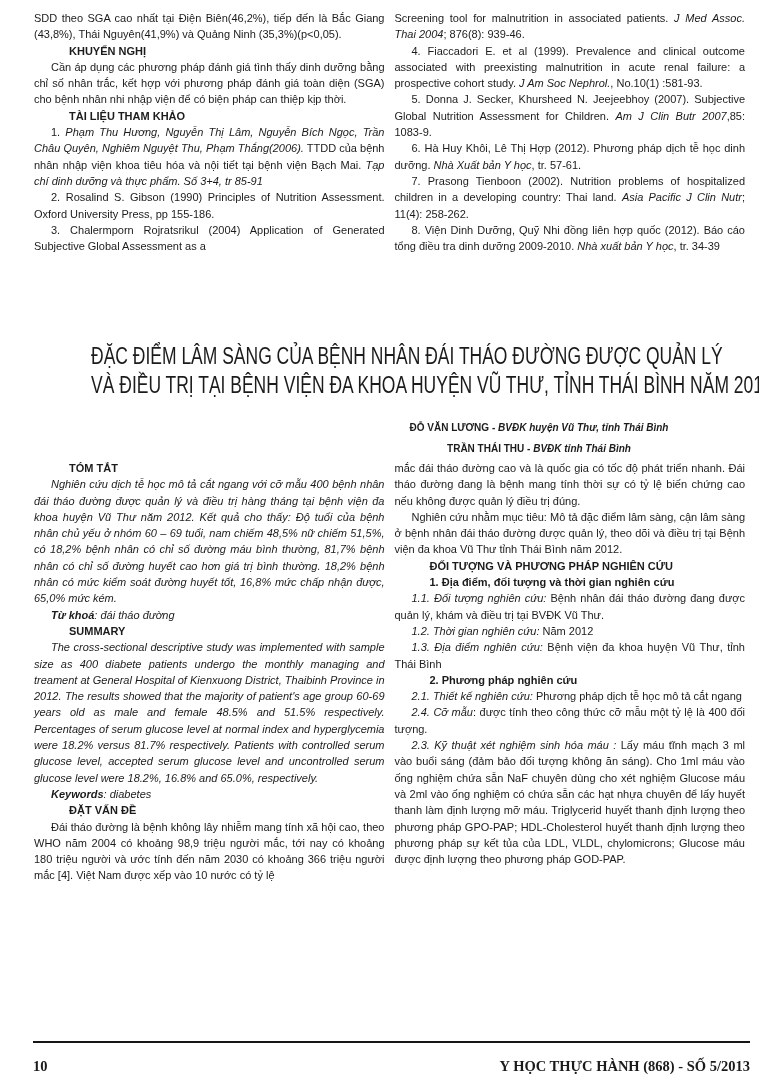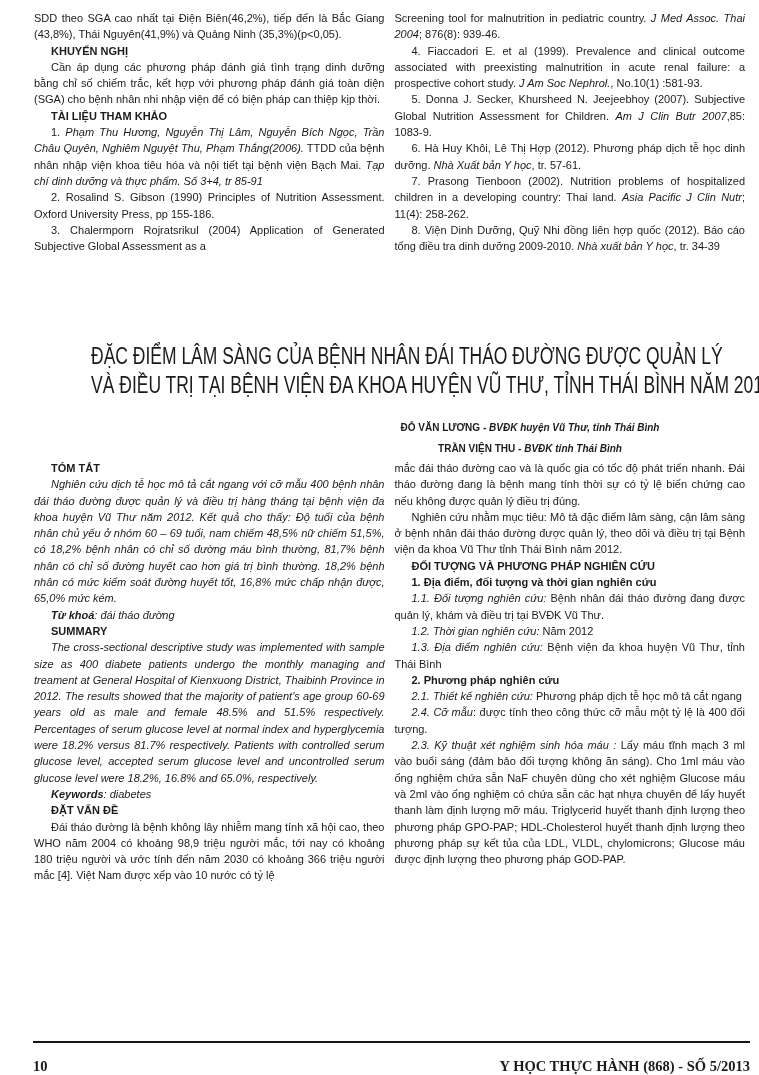--- a/index.html
+++ b/index.html
@@ -16,21 +16,21 @@
     display:flex;gap:10px;
   }
   .col{
     width:351px;
     font-size:11px;line-height:16.3px;
     text-align:justify;
   }
   .blk{text-indent:17px;}
   .blk.ni{text-indent:0;}
   .blk.h{font-weight:bold;}
-  span.b{font-weight:bold;}
+  span.b{font-weight:bold;margin-left:18px;}
   span.i{font-style:italic;}
   span.bi{font-weight:bold;font-style:italic;}
   #prev-section{top:10px;}
   #main-section{top:460px;}
   #title-block{
     position:absolute;top:342px;left:0;right:0;
     text-align:center;
     font-weight:normal;font-size:23px;line-height:29px;
     letter-spacing:0;
   }
@@ -55,44 +55,44 @@
 </style>
 </head>
 <body>
 
 <div class="page">
 
   <div class="cols" id="prev-section">
     <div class="col">
         <div class="blk ni"><span>SDD theo SGA cao nhất tại Điện Biên(46,2%), tiếp đến là Bắc Giang (43,8%), Thái Nguyên(41,9%) và Quảng Ninh (35,3%)(p&lt;0,05).</span></div>
         <div class="blk h"><span class="b">KHUYẾN NGHỊ</span></div>
-        <div class="blk"><span>Cần áp dụng các phương pháp đánh giá tình trạng dinh dưỡng bằng chỉ số chiếm trắc, kết hợp với phương pháp đánh giá toàn diện (SGA) cho bệnh nhân nhi nhập viện để có biện pháp can thiệp kịp thời.</span></div>
+        <div class="blk"><span>Cần áp dụng các phương pháp đánh giá tình thấy dinh dưỡng bằng chỉ số nhân trắc, kết hợp với phương pháp đánh giá toàn diện (SGA) cho bệnh nhân nhi nhập viện để có biện pháp can thiệp kịp thời.</span></div>
         <div class="blk h"><span class="b">TÀI LIỆU THAM KHẢO</span></div>
         <div class="blk"><span>1. </span><span class="i">Phạm Thu Hương, Nguyễn Thị Lâm, Nguyễn Bích Ngọc, Trần Châu Quyên, Nghiêm Nguyệt Thu, Phạm Thắng(2006).</span><span> TTDD của bệnh nhân nhập viện khoa tiêu hóa và nội tiết tại bệnh viện Bạch Mai. </span><span class="i">Tạp chí dinh dưỡng và thực phẩm. Số 3+4, tr 85-91</span></div>
         <div class="blk"><span>2. Rosalind S. Gibson (1990) Principles of Nutrition Assessment. Oxford University Press, pp 155-186.</span></div>
         <div class="blk"><span>3. Chalermporn Rojratsrikul (2004) Application of Generated Subjective Global Assessment as a</span></div>
       </div>
     <div class="col">
-        <div class="blk ni"><span>Screening tool for malnutrition in pediatric country. </span><span class="i">J Med Assoc. Thai 2004</span><span>; 876(8): 939-46.</span></div>
+        <div class="blk ni"><span>Screening tool for malnutrition in associated patients. </span><span class="i">J Med Assoc. Thai 2004</span><span>; 876(8): 939-46.</span></div>
         <div class="blk"><span>4. Fiaccadori E. et al (1999). Prevalence and clinical outcome associated with preexisting malnutrition in acute renal failure: a prospective cohort study. </span><span class="i">J Am Soc Nephrol.</span><span>, No.10(1) :581-93.</span></div>
         <div class="blk"><span>5. Donna J. Secker, Khursheed N. Jeejeebhoy (2007). Subjective Global Nutrition Assessment for Children. </span><span class="i">Am J Clin Butr 2007</span><span>,85: 1083-9.</span></div>
         <div class="blk"><span>6. Hà Huy Khôi, Lê Thị Hợp (2012). Phương pháp dịch tễ học dinh dưỡng. </span><span class="i">Nhà Xuất bản Y học</span><span>, tr. 57-61.</span></div>
         <div class="blk"><span>7. Prasong Tienboon (2002). Nutrition problems of hospitalized children in a developing country: Thai land. </span><span class="i">Asia Pacific J Clin Nutr</span><span>; 11(4): 258-262.</span></div>
         <div class="blk"><span>8. Viện Dinh Dưỡng, Quỹ Nhi đồng liên hợp quốc (2012). Báo cáo tổng điều tra dinh dưỡng 2009-2010. </span><span class="i">Nhà xuất bản Y học</span><span>, tr. 34-39</span></div>
       </div>
   </div>
 
   <div id="title-block">
     <div class="title-line">ĐẶC ĐIỂM LÂM SÀNG CỦA BỆNH NHÂN ĐÁI THÁO ĐƯỜNG ĐƯỢC QUẢN LÝ</div>
     <div class="title-line">VÀ ĐIỀU TRỊ TẠI BỆNH VIỆN ĐA KHOA HUYỆN VŨ THƯ, TỈNH THÁI BÌNH NĂM 2012</div>
   </div>
 
   <div id="author-block">
       <div class="blk ni"><span class="b">ĐỖ VĂN LƯƠNG - </span><span class="bi">BVĐK huyện Vũ Thư, tỉnh Thái Bình</span></div>
-      <div class="blk ni"><span class="b">TRẦN VIỆN THU - </span><span class="bi">BVĐK tỉnh Thái Bình</span></div>
+      <div class="blk ni"><span class="b">TRẦN THÁI THU - </span><span class="bi">BVĐK tỉnh Thái Bình</span></div>
     </div>
 
   <div class="cols" id="main-section">
     <div class="col">
         <div class="blk h"><span class="b">TÓM TẮT</span></div>
         <div class="blk"><span class="i">Nghiên cứu dịch tễ học mô tả cắt ngang với cỡ mẫu 400 bệnh nhân đái tháo đường được quản lý và điều trị hàng tháng tại bệnh viện đa khoa huyện Vũ Thư năm 2012. Kết quả cho thấy: Độ tuổi của bệnh nhân chủ yếu ở nhóm 60 – 69 tuổi, nam chiếm 48,5% nữ chiếm 51,5%, có 18,2% bệnh nhân có chỉ số đường máu bình thường, 81,7% bệnh nhân có chỉ số đường huyết cao hơn giá trị bình thường. 18,2% bệnh nhân có mức kiểm soát đường huyết tốt, 16,8% mức chấp nhận được, 65,0% mức kém.</span></div>
         <div class="blk"><span class="bi">Từ khoá</span><span class="i">: đái tháo đường</span></div>
         <div class="blk h"><span class="b">SUMMARY</span></div>
         <div class="blk"><span class="i">The cross-sectional descriptive study was implemented with sample size as 400 diabete patients undergo the monthly managing and treament at General Hospital of Kienxuong District, Thaibinh Province in 2012. The results showed that the majority of patient's age group 60-69 years old as male and female 48.5% and 51.5% respectively. Percentages of serum glucose level at normal index and hyperglycemia were 18.2% versus 81.7% respectively. Patients with controlled serum glucose level, accepted serum glucose level and uncontrolled serum glucose level were 18.2%, 16.8% and 65.0%, respectively.</span></div>
         <div class="blk"><span class="bi">Keywords</span><span class="i">: diabetes</span></div>

